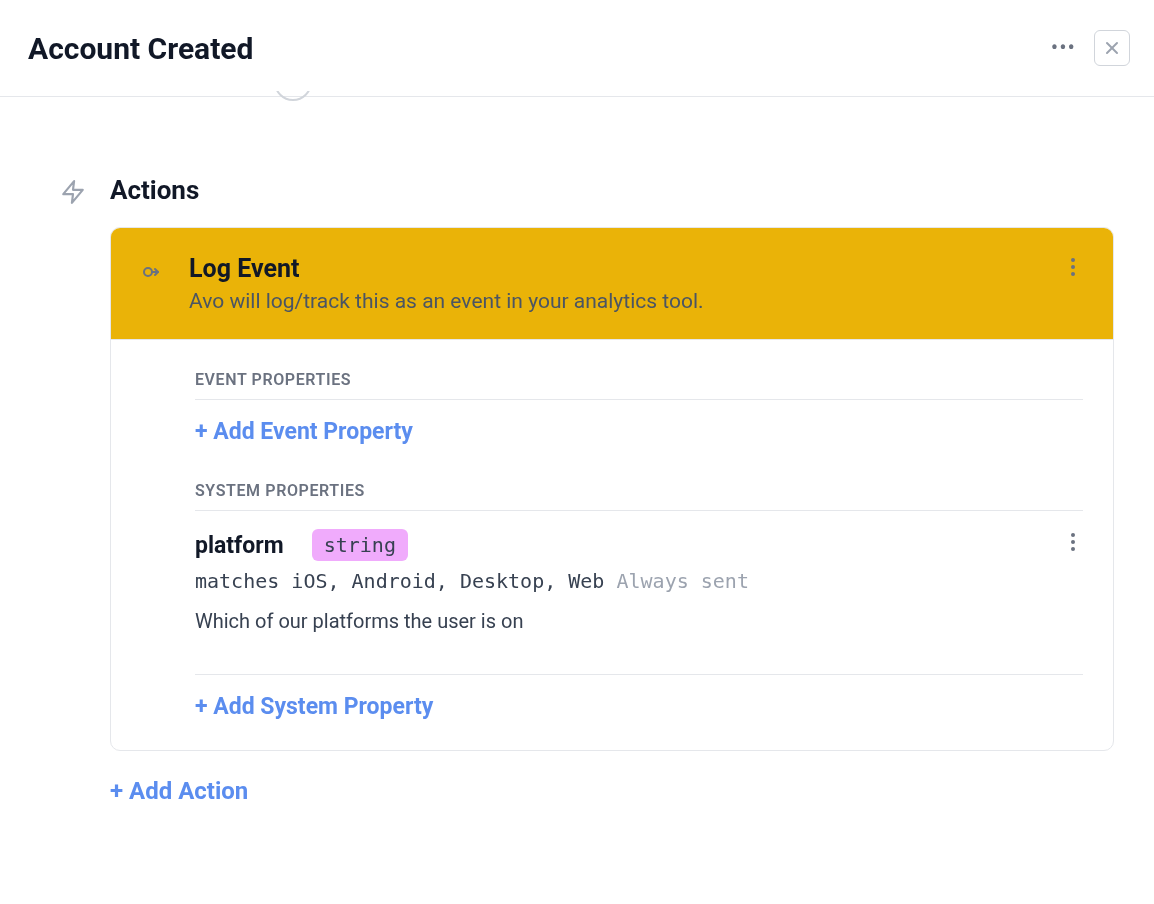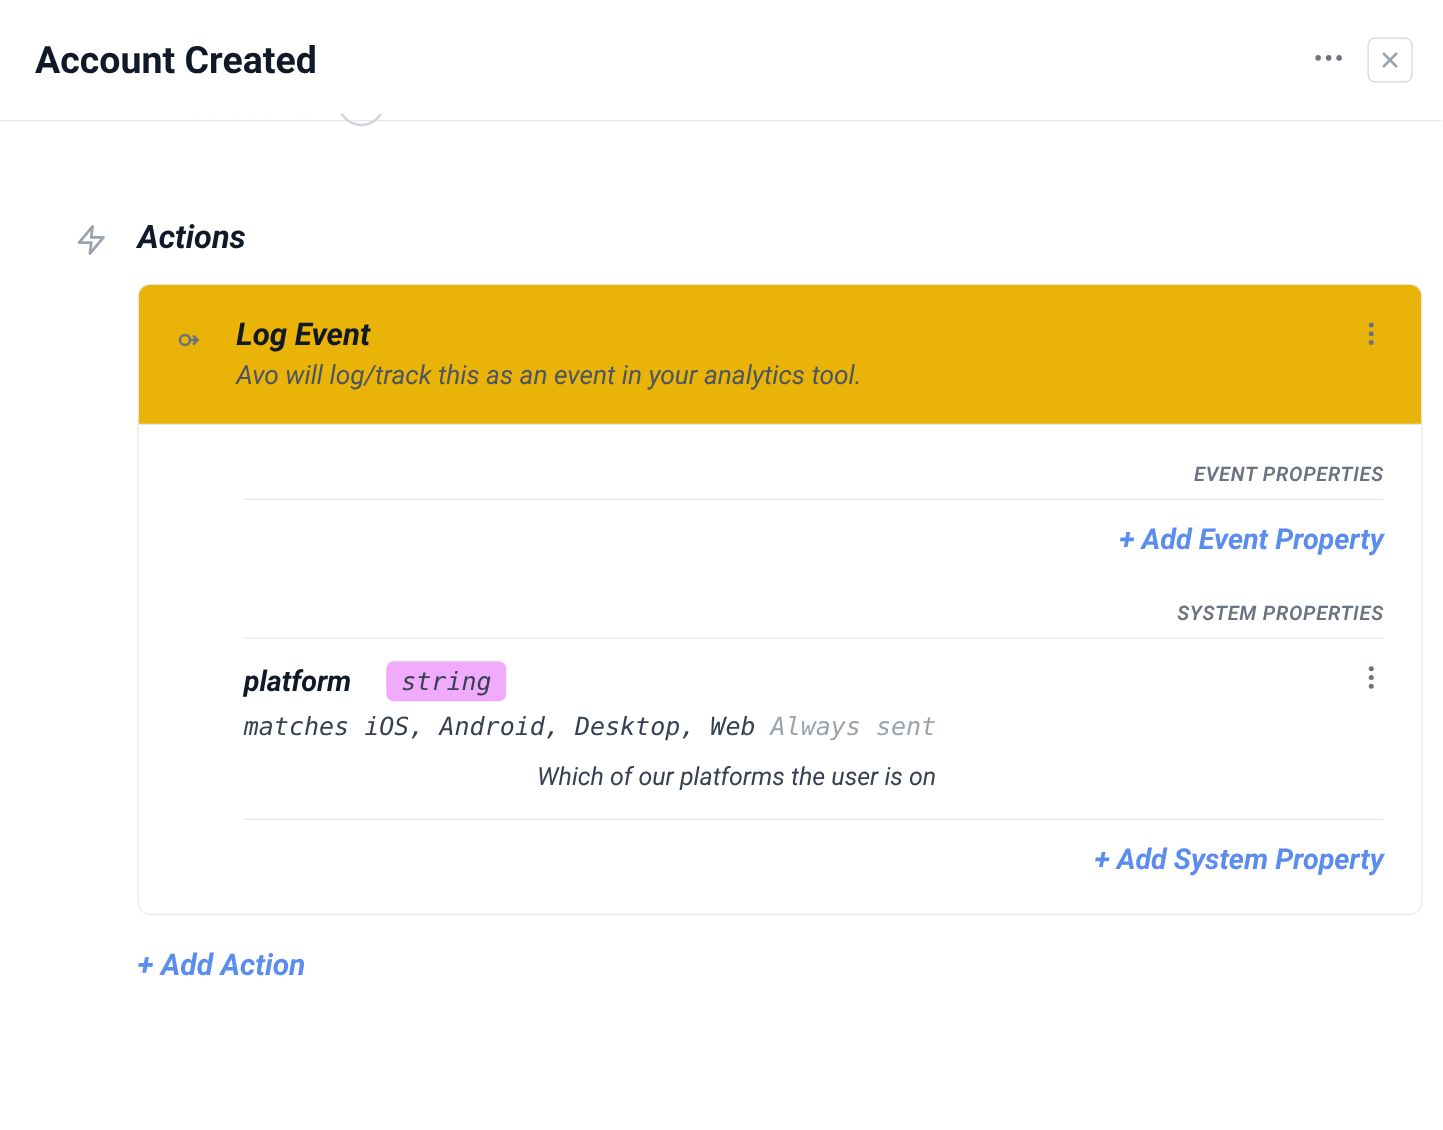--- a/index.html
+++ b/index.html
@@ -41,22 +41,21 @@
     border: 1.5px solid #d1d5db;
     border-radius: 6px;
     display: flex;
     align-items: center;
     justify-content: center;
     cursor: pointer;
     color: #9ca3af;
   }
 
   .content {
-    padding: 0 16px 40px 60px;
-    font-style: italic;
+    padding: 0 40px 40px 60px;
   }
 
   .cutoff-row {
     display: flex;
     align-items: center;
     gap: 14px;
     margin-top: -6px;
     margin-left: 56px;
     overflow: hidden;
     height: 14px;
@@ -139,21 +138,21 @@
     gap: 3px;
     padding: 4px 8px;
   }
   .menu-dots span {
     width: 4px; height: 4px; background: #6b7280; border-radius: 50%;
   }
 
   .card-body {
     padding: 30px 30px 30px 84px;
   }
-  .prop-section { margin-bottom: 36px; text-align: right; }
+  .prop-section { margin-bottom: 36px; }
   .prop-heading {
     font-size: 16px;
     font-weight: 600;
     letter-spacing: 0.6px;
     color: #6b7280;
     border-bottom: 1px solid #e5e7eb;
     padding-bottom: 10px;
     margin-bottom: 18px;
   }
   .add-link {
@@ -192,21 +191,21 @@
   .prop-matches {
     font-family: "SFMono-Regular", Consolas, monospace;
     font-size: 20px;
     color: #374151;
     margin-bottom: 16px;
   }
   .prop-matches .muted { color: #9ca3af; }
   .prop-desc {
     font-size: 20px;
     color: #374151;
-    margin-bottom: 12px;
+    margin-bottom: 31px;
   }
   .divider {
     border-top: 1px solid #e5e7eb;
     margin-bottom: 18px;
   }
 
   .add-action {
     color: #5b8def;
     font-size: 24px;
     font-weight: 700;

